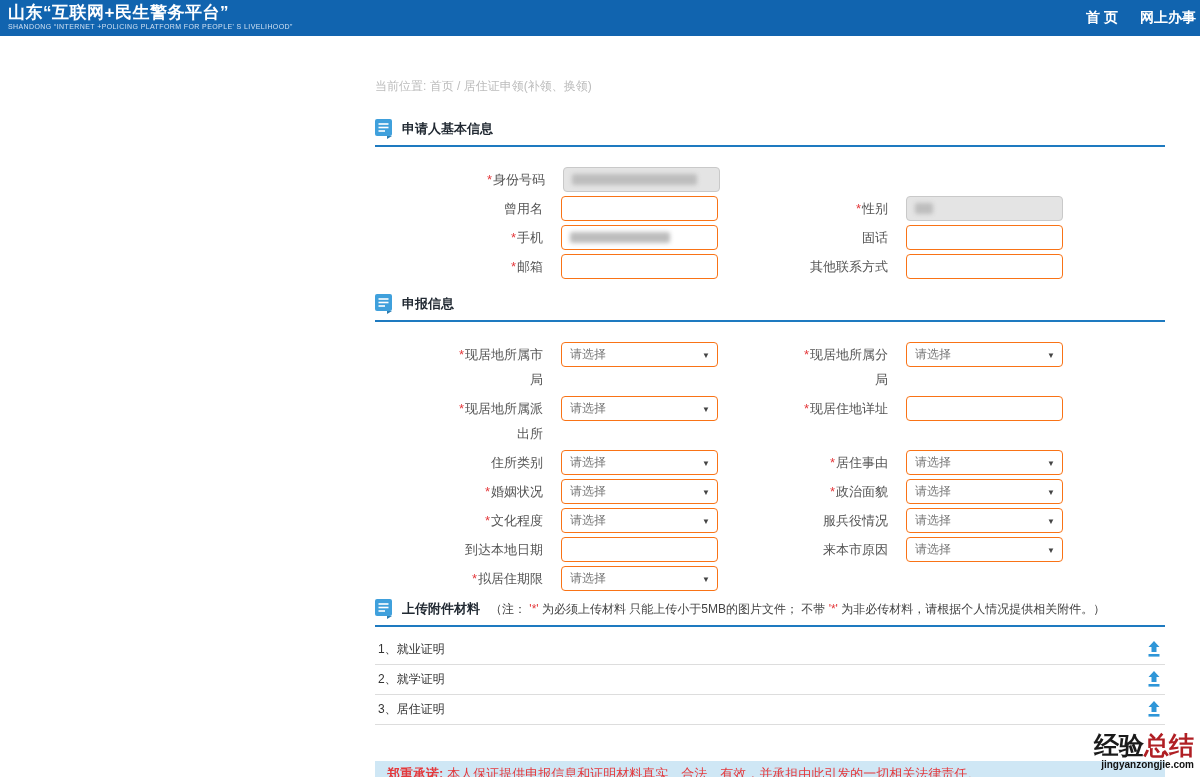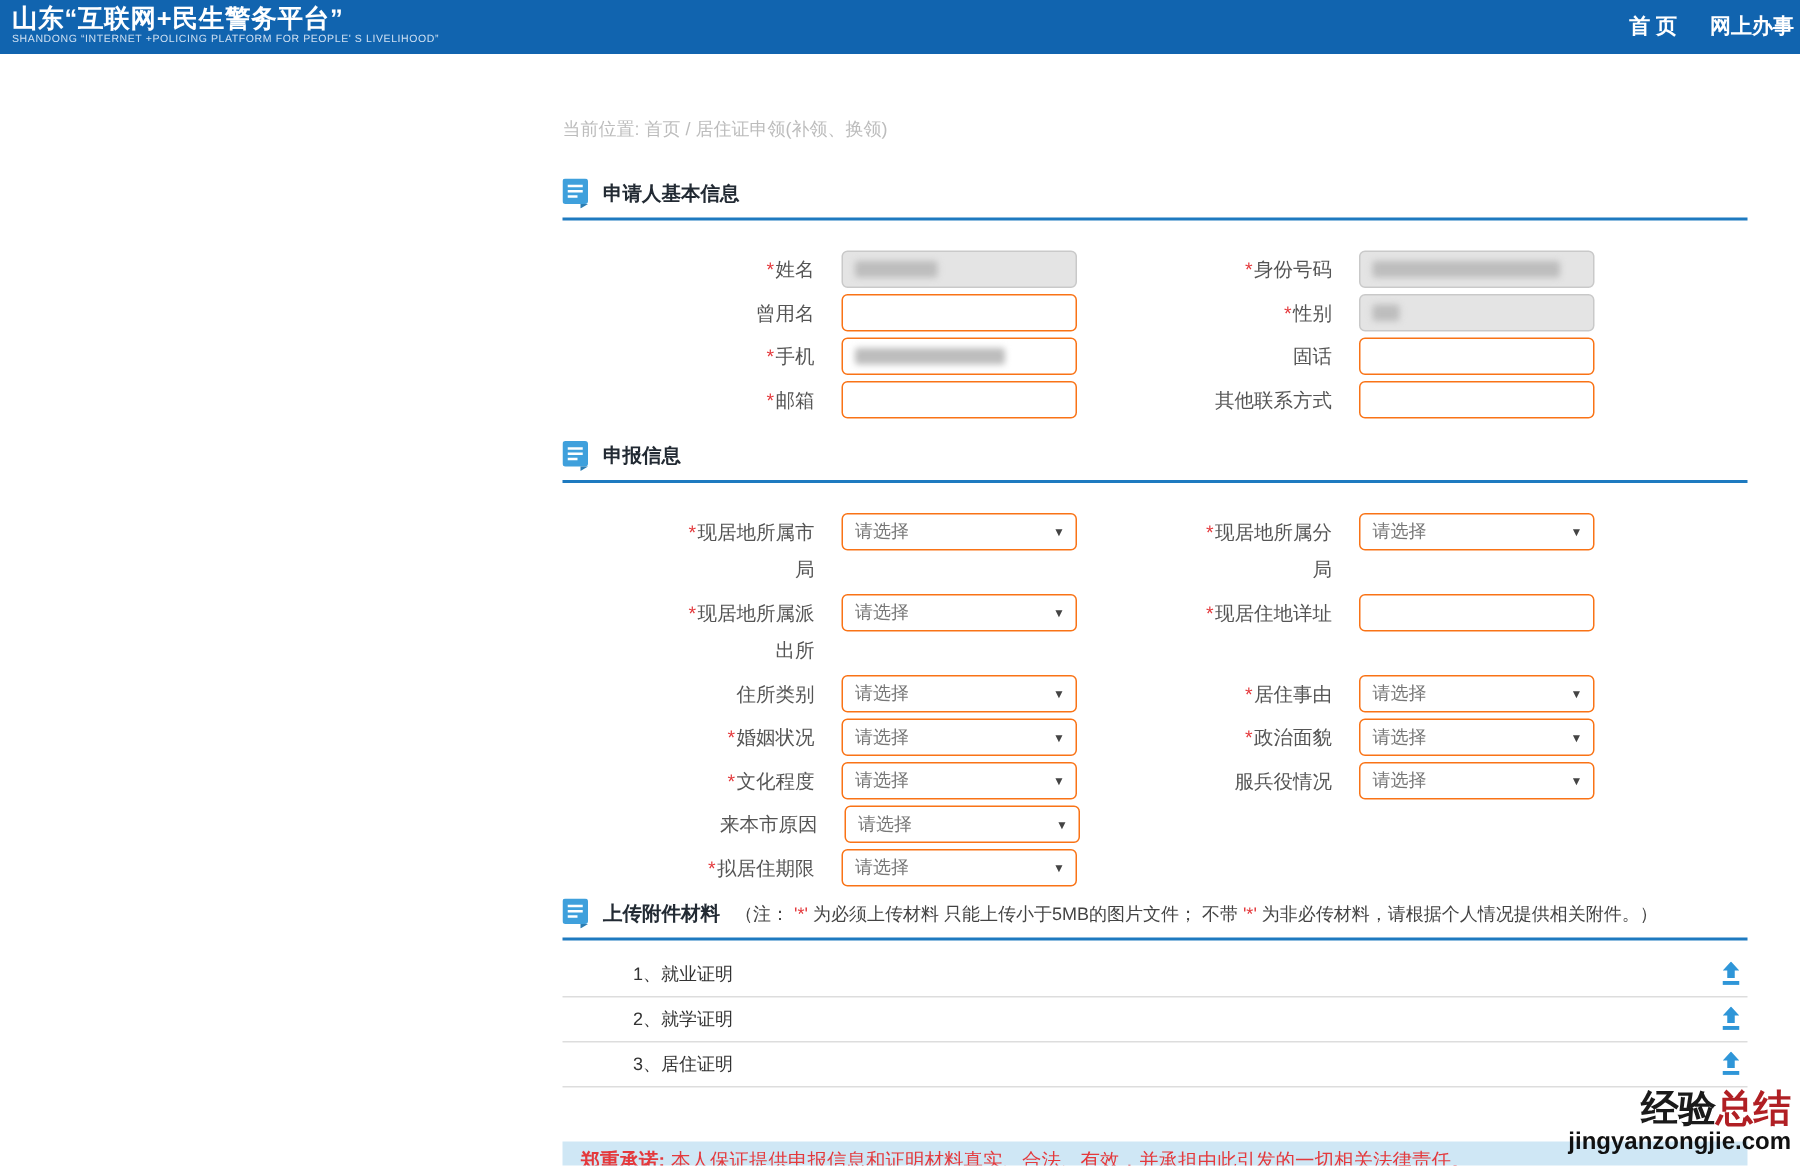--- a/index.html
+++ b/index.html
@@ -38,33 +38,33 @@
   .ctl.disabled { background:#e4e4e4; border-color:#c9c9c9; }
   .sval { font-size:12px; color:#777; }
   .caret { position:absolute; right:7px; top:50%; transform:translateY(-50%); font-size:8px; color:#444; }
   .redact { height:11px; border-radius:2px; background:#bdbdbd; filter:blur(2px); }
   .w55{width:55px} .w125{width:125px} .w18{width:18px} .w100{width:100px}
 
   
   .uplist { margin-top:8px; }
   .uprow { height:29px; display:flex; justify-content:space-between; align-items:center;
            border-bottom:1px solid #ddd; padding:0 3px; }
-  .uprow .nm { font-size:12px; color:#333;margin-left:44px; }
+  .uprow .nm { font-size:12px; color:#333; }
   .upbtn { width:16px; height:17px; cursor:pointer; }
 
   
   .promise { margin-top:36px; height:26px; background:#cfe7f5; display:flex; align-items:center;
              padding-left:12px; font-size:13px; color:#e4393c; }
   .promise b { font-weight:bold; margin-right:4px; }
 
   
   .wm { position:absolute; right:6px; bottom:7px; text-align:right; line-height:1; }
   .wm-l1 { font-size:25px; font-weight:bold; font-family:"Liberation Serif","DejaVu Serif",serif; }
   .wm-l1 .blk { color:#1a1a1a; } .wm-l1 .rd { color:#b01f24; }
-  .wm-l2 { font-size:16px; font-weight:bold; color:#111; margin-top:2px; letter-spacing:0; }
+  .wm-l2 { font-size:10px; font-weight:bold; color:#111; margin-top:2px; letter-spacing:0; }
 </style>
 </head>
 <body>
 
 <div class="hdr">
   <div class="brand">
     <div class="brand-title">山东“互联网+民生警务平台”</div>
     <div class="brand-sub">SHANDONG “INTERNET +POLICING PLATFORM FOR PEOPLE' S LIVELIHOOD”</div>
   </div>
   <div class="hnav">
@@ -83,26 +83,20 @@
       <line x1="3.5" y1="5" x2="13.5" y2="5" stroke="#fff" stroke-width="1.6"></line>
       <line x1="3.5" y1="8.5" x2="13.5" y2="8.5" stroke="#fff" stroke-width="1.6"></line>
       <line x1="3.5" y1="12" x2="10" y2="12" stroke="#fff" stroke-width="1.6"></line>
       <polygon points="12,17 17,17 12,20" fill="#2b7db3"></polygon>
     </svg>
     <span class="sec-title">申请人基本信息</span>
   </div>
 
   <div class="form">
     <div class="frow">
-      <div class="fcell l">
-        <div class="flbl"><span class="req">*</span><span>姓名</span></div>
-        <div class="ctl disabled">
-            <div class="redact w55"></div>
-          </div>
-      </div>
       <div class="fcell r">
         <div class="flbl"><span class="req">*</span><span>身份号码</span></div>
         <div class="ctl disabled">
             <div class="redact w125"></div>
           </div>
       </div>
     </div>
     <div class="frow">
       <div class="fcell l">
         <div class="flbl"><span class="req"></span><span>曾用名</span></div>
@@ -222,20 +216,24 @@
       </div>
       <div class="fcell r">
         <div class="flbl"><span class="req"></span><span>服兵役情况</span></div>
         <div class="ctl">
             <span class="sval">请选择</span>
             <span class="caret">▼</span>
           </div>
       </div>
     </div>
     <div class="frow">
+      <div class="fcell l">
+        <div class="flbl"><span class="req"></span><span>到达本地日期</span></div>
+        <div class="ctl"></div>
+      </div>
       <div class="fcell r">
         <div class="flbl"><span class="req"></span><span>来本市原因</span></div>
         <div class="ctl">
             <span class="sval">请选择</span>
             <span class="caret">▼</span>
           </div>
       </div>
     </div>
     <div class="frow">
       <div class="fcell l">

